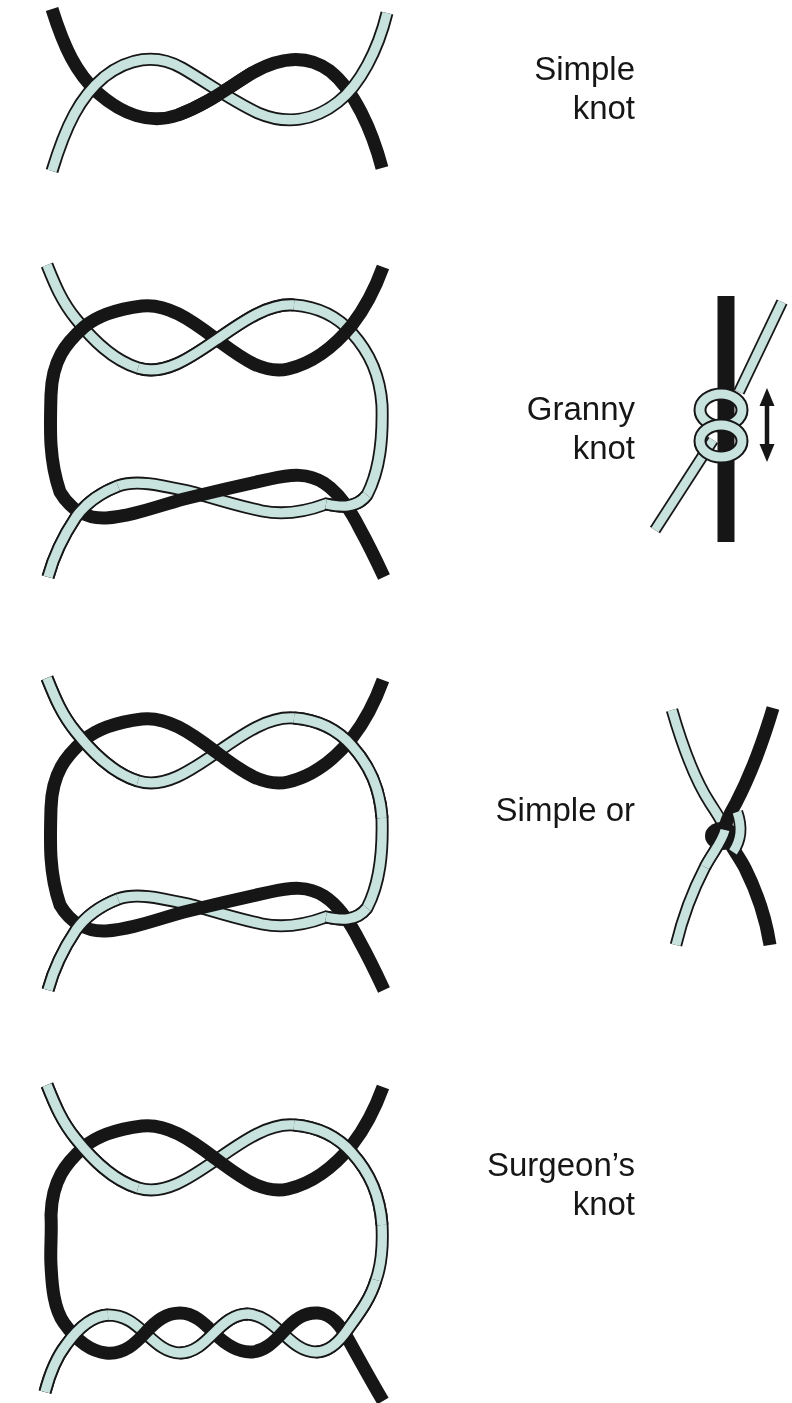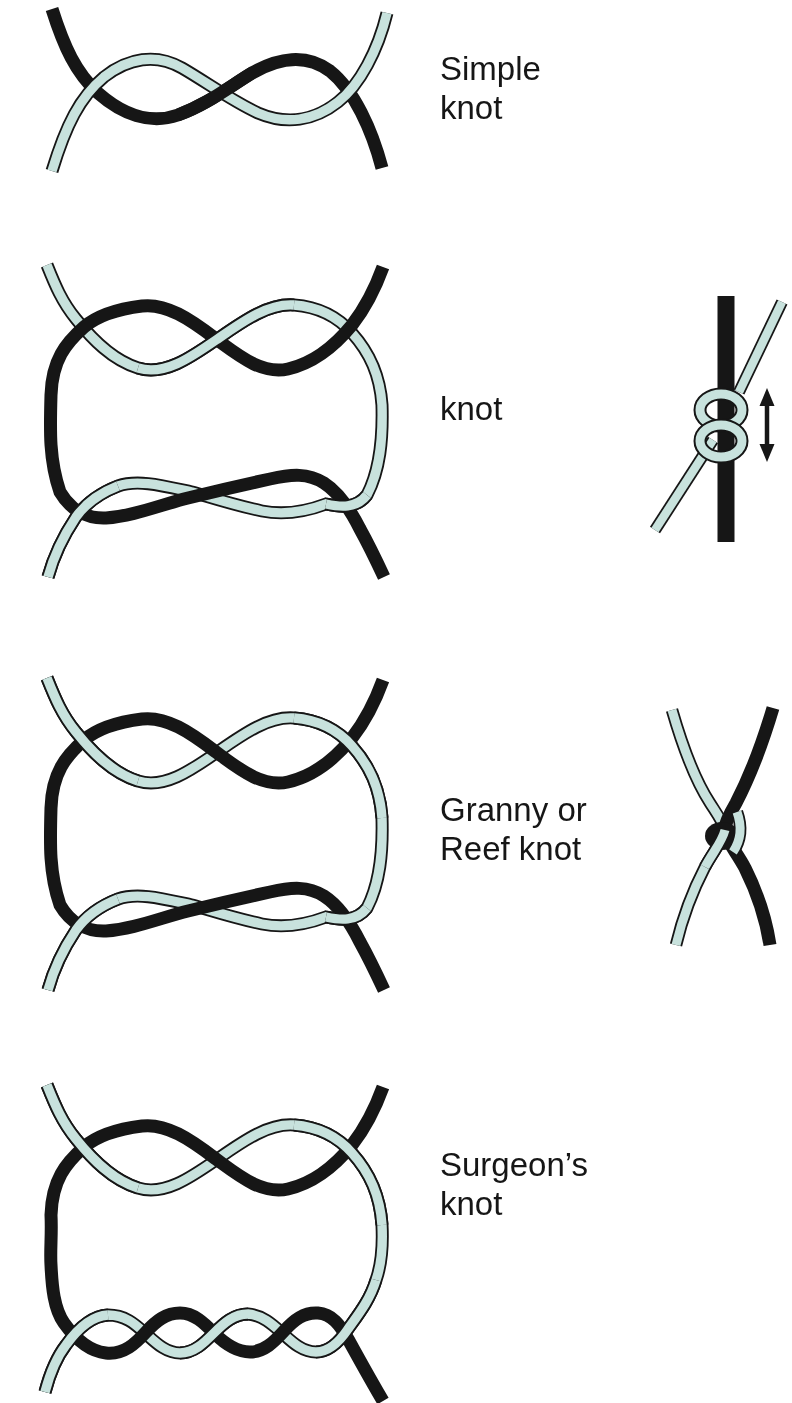--- a/index.html
+++ b/index.html
@@ -7,21 +7,21 @@
     position:relative;
     width:792px;height:1403px;
     background:var(--background,#fff);
     font-family:"Liberation Sans", sans-serif;
     overflow:hidden;
   }
   .knot-svg{position:absolute;}
   .knot-label{
     position:absolute;
     left:440px;width:195px;
-    text-align:left;
+    text-align:right;
     color:var(--text,#161616);
     font-size:33px;
     line-height:1.17;
   }
   .knot-label span{display:block;}
   
   .rd{fill:none;stroke:var(--rope-dark,#161616);}
   .lo{fill:none;stroke:var(--rope-outline,#161616);}
   .lf{fill:none;stroke:var(--rope-light,#c8e2dd);}
   .w-main-d{stroke-width:13px;}
@@ -72,20 +72,21 @@
       <path class="lo w-main-lo" d="M 108 113 C 134 121, 160 103, 186 85 C 212 67, 238 48, 264 50"></path>
       <path class="lf w-main-lf" d="M 108 113 C 134 121, 160 103, 186 85 C 212 67, 238 48, 264 50"></path>
       <path class="lo w-main-lo" d="M 88 231 C 70 238, 56 248, 46 262 C 34 280, 24 300, 18 322"></path>
       <path class="lf w-main-lf" d="M 88 231 C 70 238, 56 248, 46 262 C 34 280, 24 300, 18 322"></path>
       <path class="lo w-main-lo" d="M 337 240 C 326 254, 310 252, 296 249"></path>
       <path class="lf w-main-lf" d="M 337 240 C 326 254, 310 252, 296 249"></path>
     </g>
   </svg>
 
   <div class="knot-label" style="top:390px">
+    <span>Granny</span>
     <span>knot</span>
   </div>
 
   <svg class="knot-svg" style="left:645px;top:288px;" width="145" height="262" viewBox="0 0 145 262">
     <g>
       <path class="lo w-diag-o" d="M 10 242 L 68 152"></path>
       <path class="lf w-diag-f" d="M 10 242 L 68 152"></path>
       <path class="lo w-diag-o" d="M 94 104 L 137 14"></path>
       <path class="lf w-diag-f" d="M 94 104 L 137 14"></path>
     </g>
@@ -119,22 +120,21 @@
       <path class="lo w-main-lo" d="M 264 50 C 290 52, 308 62, 322 78 C 340 98, 350 120, 352 150"></path>
       <path class="lf w-main-lf" d="M 264 50 C 290 52, 308 62, 322 78 C 340 98, 350 120, 352 150"></path>
       <path class="lo w-main-lo" d="M 88 231 C 70 238, 56 248, 46 262 C 34 280, 24 300, 18 322"></path>
       <path class="lf w-main-lf" d="M 88 231 C 70 238, 56 248, 46 262 C 34 280, 24 300, 18 322"></path>
       <path class="lo w-main-lo" d="M 337 240 C 326 254, 310 252, 296 249"></path>
       <path class="lf w-main-lf" d="M 337 240 C 326 254, 310 252, 296 249"></path>
     </g>
   </svg>
 
   <div class="knot-label" style="top:791px">
-    <span>Granny or</span>
-    <span>Reef knot</span>
+    <span>Simple or</span>
   </div>
 
   <svg class="knot-svg" style="left:655px;top:700px;" width="135" height="255" viewBox="0 0 135 255">
     <g>
       <path class="lo w-sm-o" d="M 17 10 C 28 48, 40 80, 55 103 C 62 114, 68 122, 70 130 C 67 142, 58 152, 50 167 C 37 192, 27 220, 21 245"></path>
       <path class="lf w-sm-f" d="M 17 10 C 28 48, 40 80, 55 103 C 62 114, 68 122, 70 130 C 67 142, 58 152, 50 167 C 37 192, 27 220, 21 245"></path>
     </g>
     <g>
       <path class="rd w-main-d" d="M 118 8 C 107 45, 95 76, 81 103 C 74 115, 70 123, 69 131 C 73 143, 82 153, 90 168 C 102 192, 111 219, 115 245"></path>
       <ellipse class="arrow-head" cx="67" cy="136" rx="17" ry="14"></ellipse>

